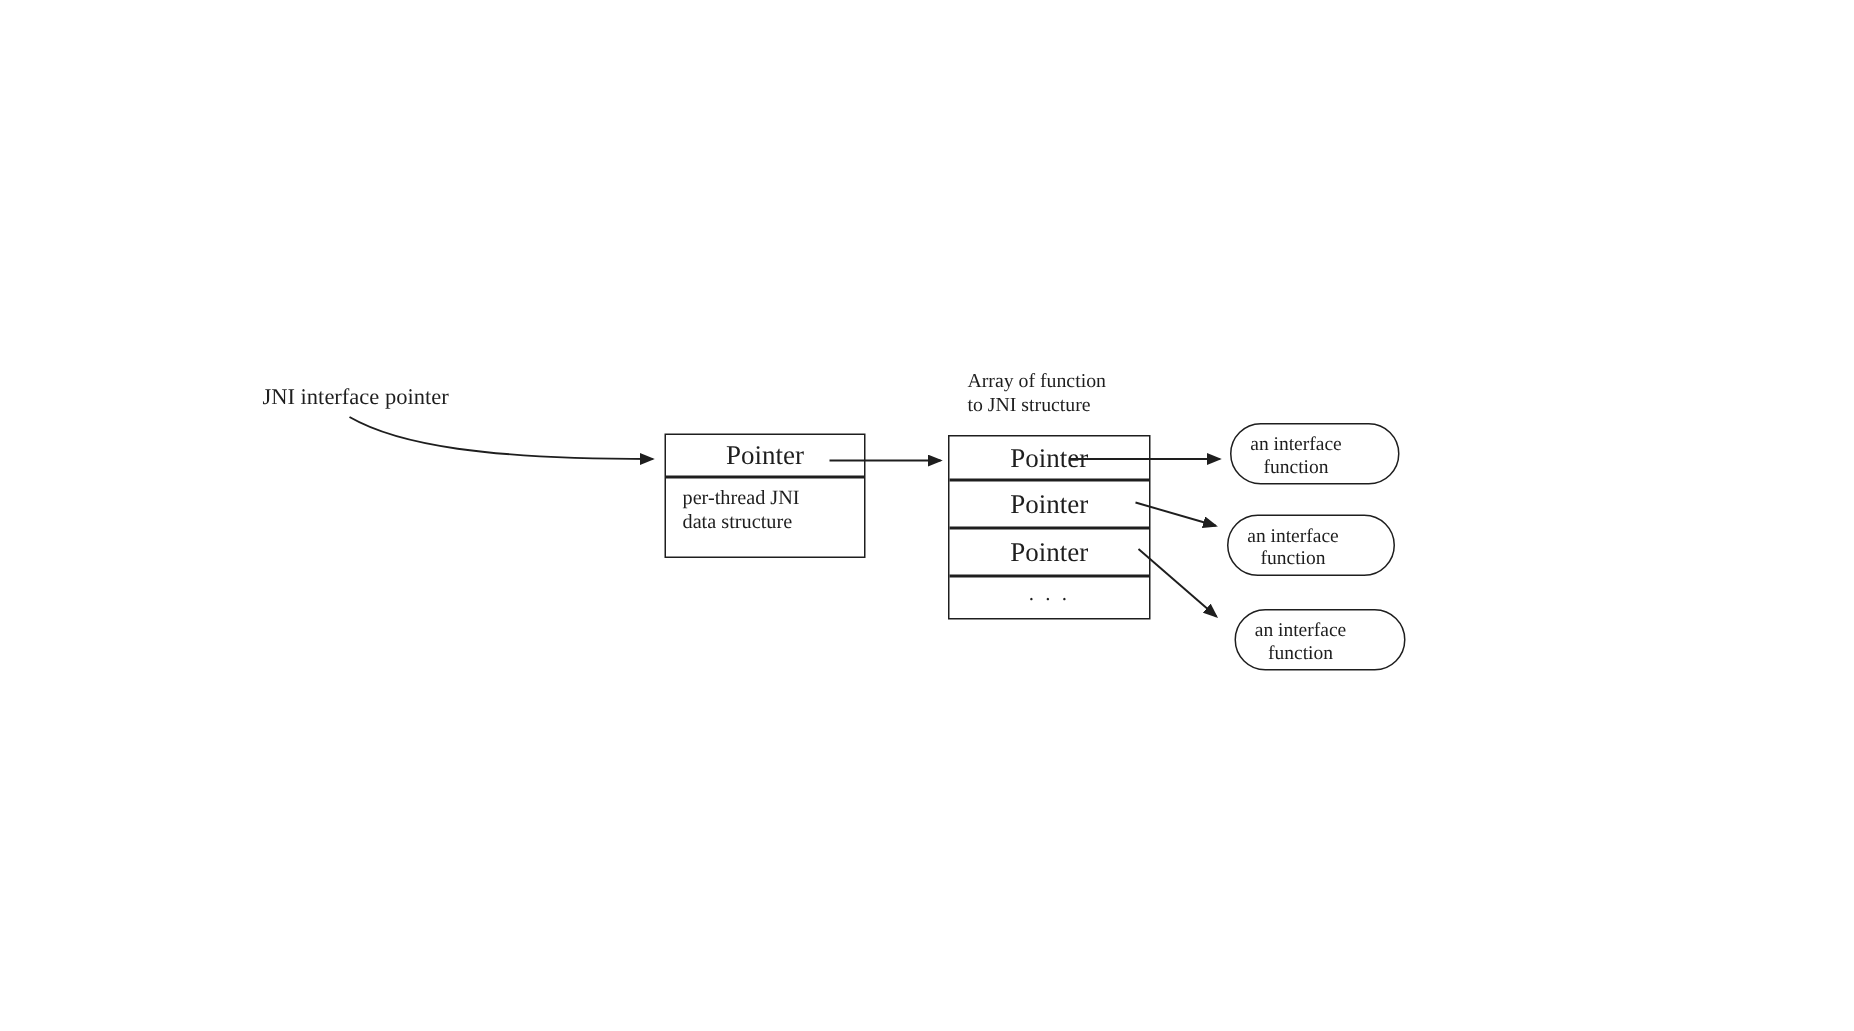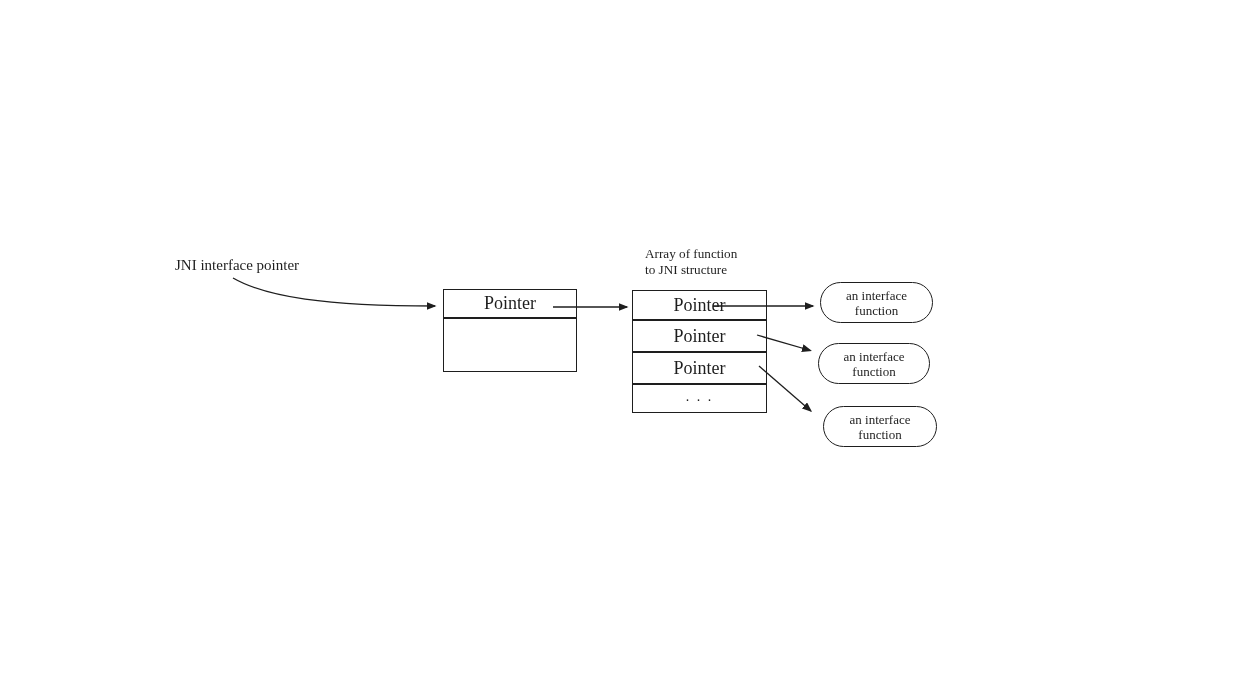--- a/index.html
+++ b/index.html
@@ -45,21 +45,21 @@
   .pointer-array .row-b { height: 32px; border-top: 2.5px solid #1e1e1e; }
   .pointer-array .row-ellipsis {
     flex: 1; border-top: 2.5px solid #1e1e1e;
     font-size: 14px; letter-spacing: 2px; padding-bottom: 4px;
   }
 
   .pill {
     position: absolute; z-index: 2; box-sizing: border-box;
     border: 1.5px solid #1e1e1e; border-radius: 21px;
     background: transparent;
-    display: flex; align-items: center; justify-content: center;
+    display: flex; align-items: center; 
     text-align: center; font-size: 13px; line-height: 15px;
   }
   .pill span { display: inline-block; max-width: 86px; }
   .pill-1 { left: 820px; top: 282px; width: 113px; height: 41px; }
   .pill-2 { left: 818px; top: 343px; width: 112px; height: 41px; }
   .pill-3 { left: 823px; top: 406px; width: 114px; height: 41px; }
 </style>
 </head>
 <body>
 
@@ -80,20 +80,24 @@
 
   <div class="label jni-label">JNI interface pointer</div>
 
   <div class="label array-label">
     <div>Array of function</div>
     <div>to JNI structure</div>
   </div>
 
   <div class="thread-box">
     <div class="cell pointer-cell">Pointer</div>
+    <div class="body-cell">
+      <div>per-thread JNI</div>
+      <div>data structure</div>
+    </div>
   </div>
 
   <div class="pointer-array">
     <div class="cell row-a">Pointer</div>
     <div class="cell row-b">Pointer</div>
     <div class="cell row-b">Pointer</div>
     <div class="cell row-ellipsis">. . .</div>
   </div>
 
   <div class="pill pill-1">

